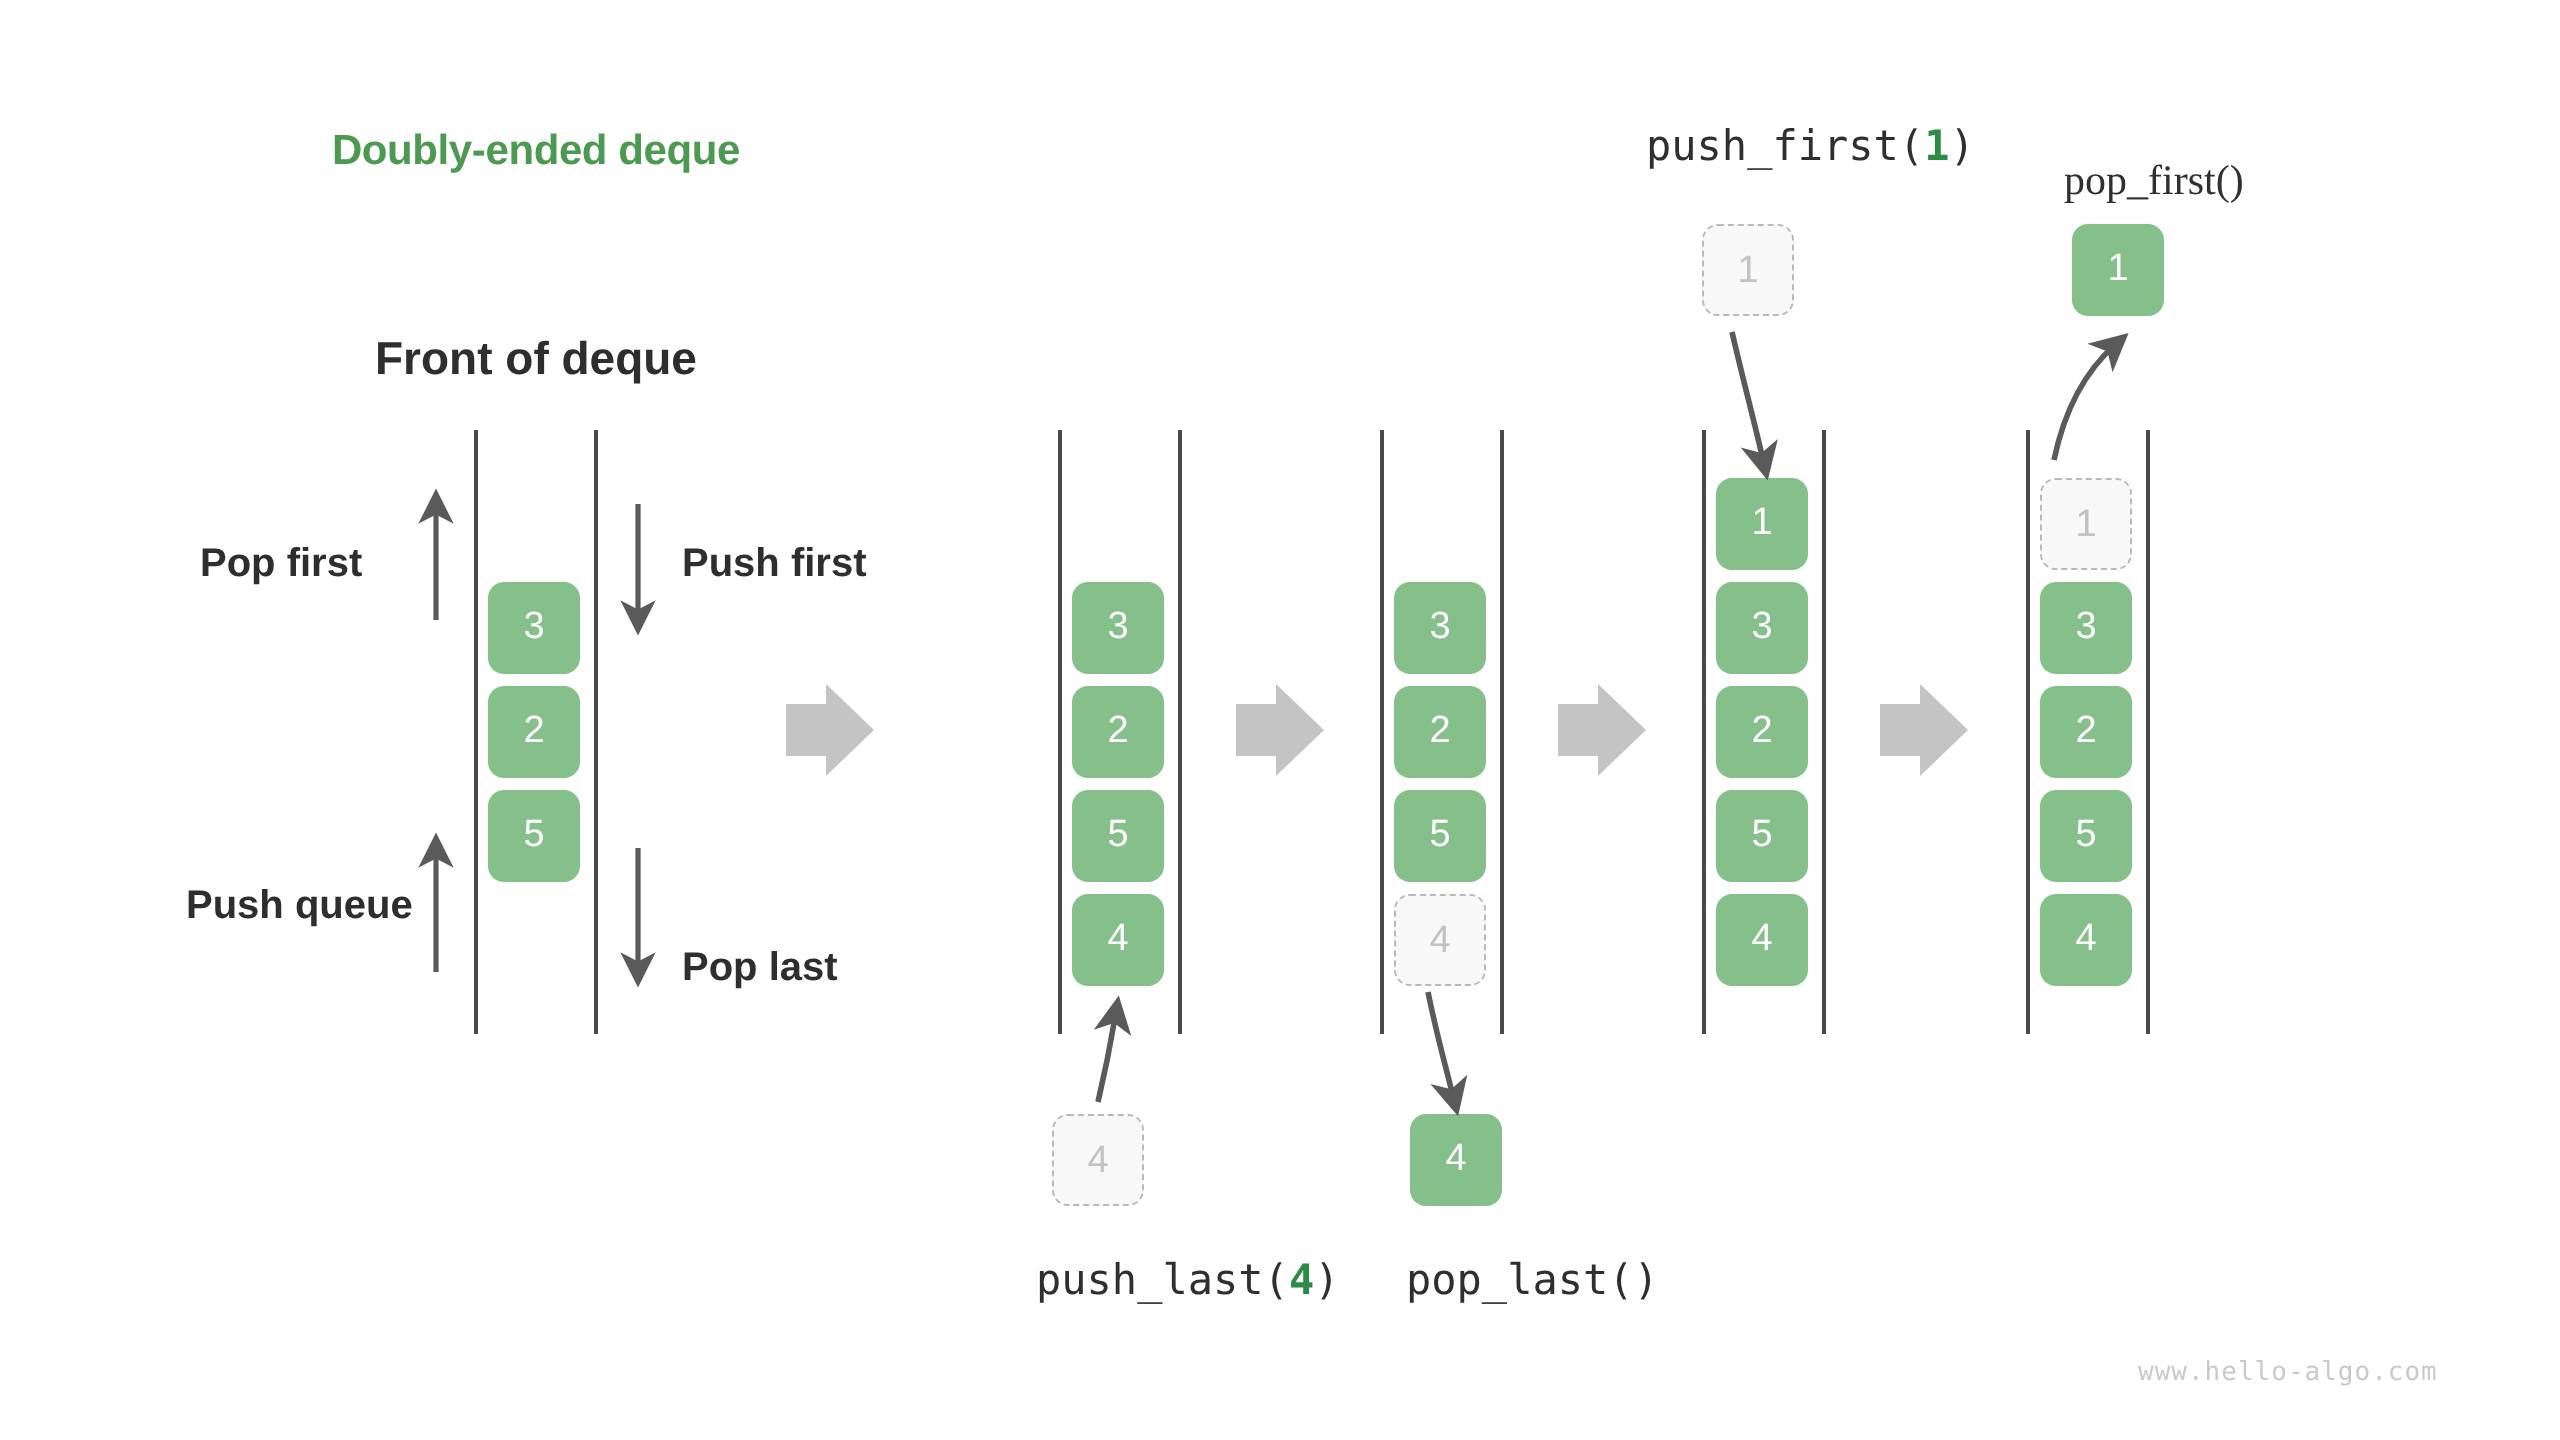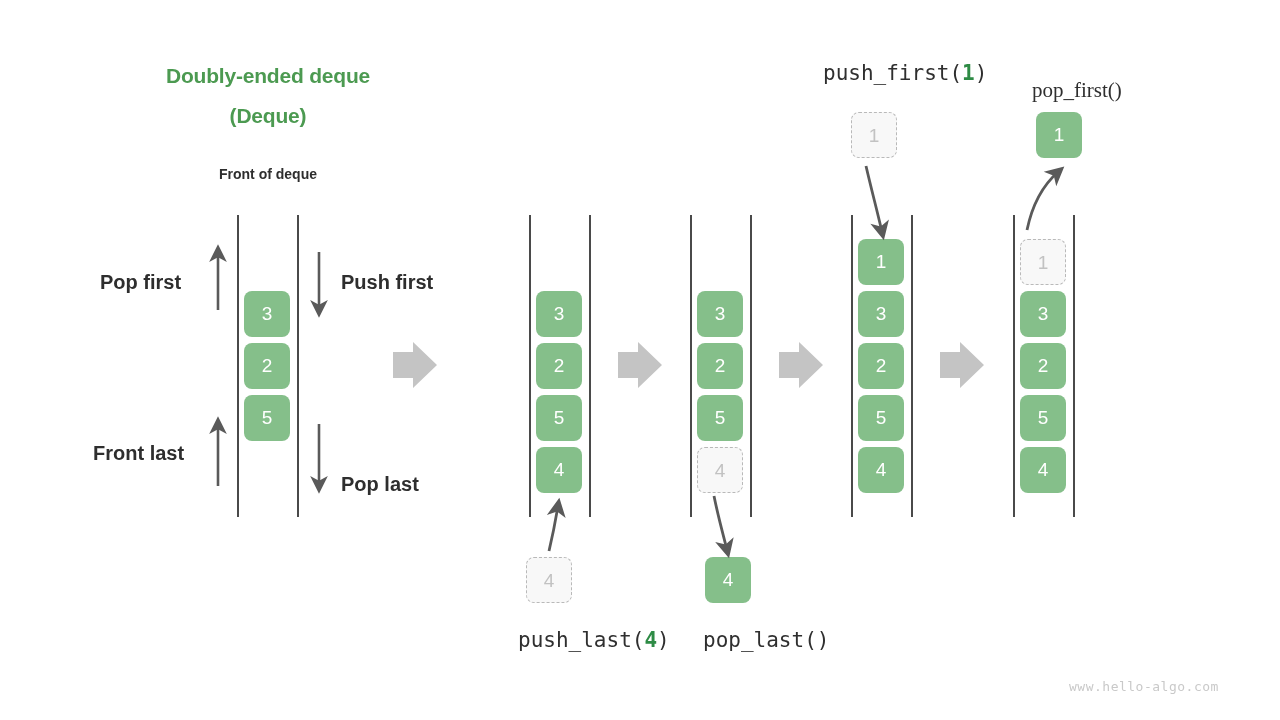--- a/index.html
+++ b/index.html
@@ -32,21 +32,21 @@
     font-size: 21px;
     font-weight: bold;
     color: #4c9a51;
     line-height: 40px;
     letter-spacing: -0.2px;
   }
   .title .l2 { display: block; }
 
   .caption {
     position: absolute;
-    font-size: 14px;
+    font-size: 23px;
     font-weight: bold;
     color: #2e2e2e;
     white-space: nowrap;
   }
   .cap-front { left: 108px; top: 166px; width: 320px; text-align: center; }
   .cap-rear  { left: 108px; top: 549px; width: 320px; text-align: center; }
 
   .op-label {
     position: absolute;
     font-size: 20px;
@@ -130,28 +130,27 @@
     pointer-events: none;
   }
 </style>
 </head>
 <body>
 
 <div class="stage">
 
   <div class="title">
     <span>Doubly-ended deque</span>
-    <span class="l2">(Deque)</span>
   </div>
 
   <div class="caption cap-front">Front of deque</div>
 
   <div class="op-label op-popfirst">Pop first</div>
   <div class="op-label op-pushfirst">Push first</div>
-  <div class="op-label op-pushlast">Front last</div>
+  <div class="op-label op-pushlast">Push queue</div>
   <div class="op-label op-poplast">Pop last</div>
 
   <div class="code-label cl-push-first"><span>push_first(</span><span class="arg">1</span><span>)</span></div>
 
   <div class="code-label cl-pop-first">pop_first()</div>
 
   <div class="code-label cl-push-last"><span>push_last(</span><span class="arg">4</span><span>)</span></div>
 
   <div class="code-label cl-pop-last">pop_last()</div>
 

